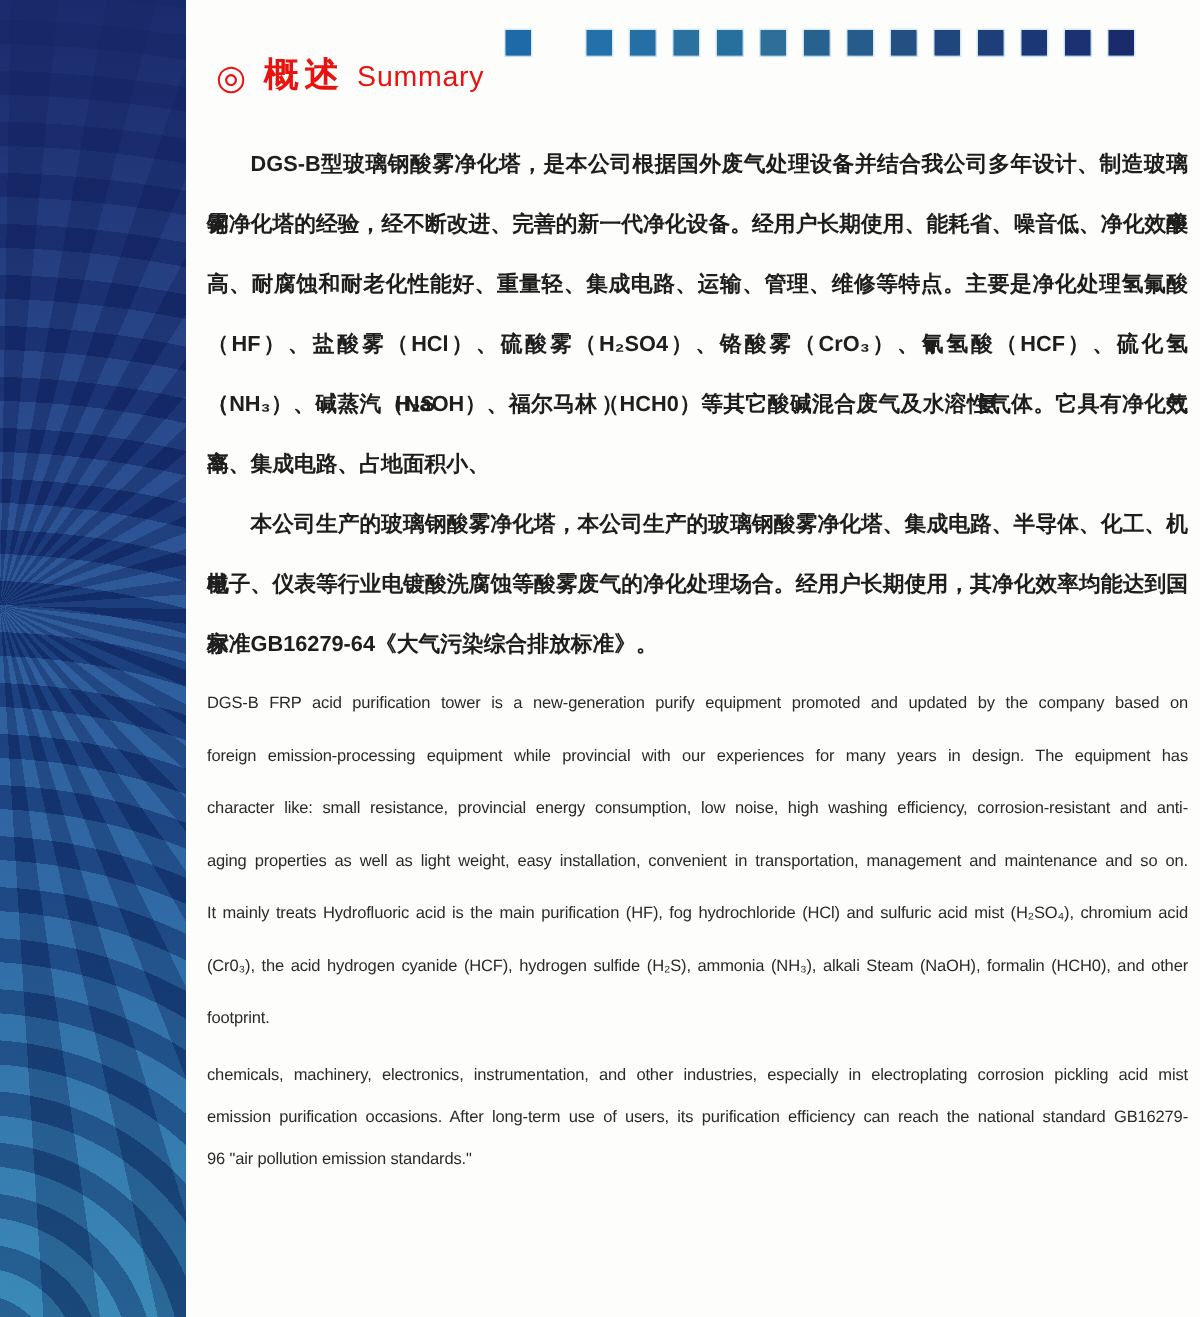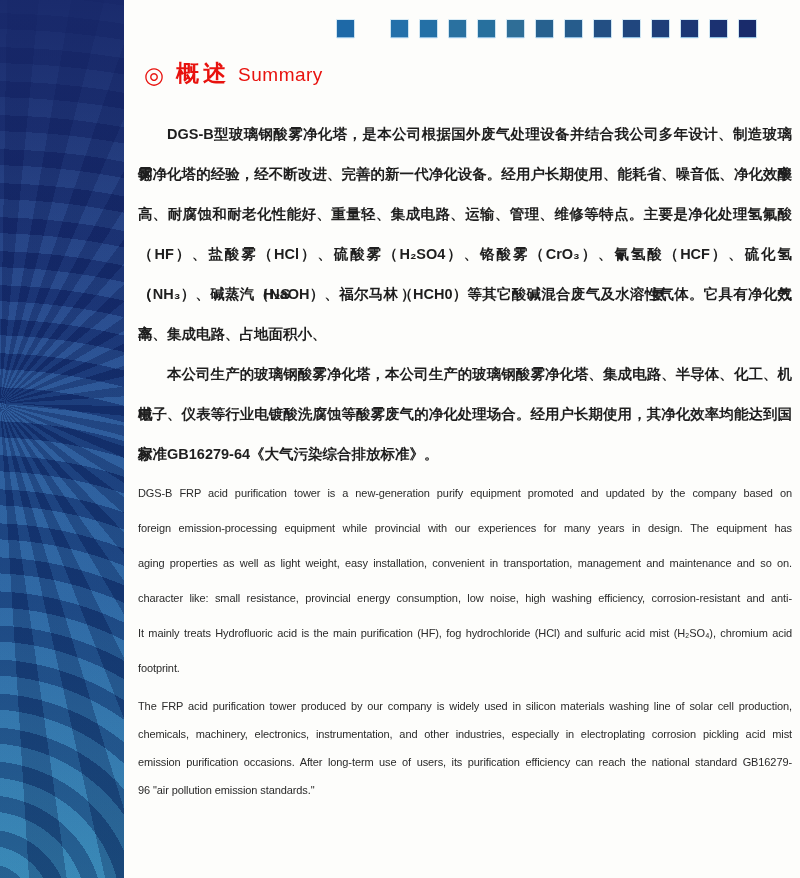--- a/index.html
+++ b/index.html
@@ -14,21 +14,21 @@
     position:absolute;left:0;top:0;width:124px;height:878px;
     background-image:
       linear-gradient(180deg, rgba(24,40,106,.9) 0%, rgba(24,40,106,.35) 22%, rgba(24,40,106,0) 46%),
       repeating-radial-gradient(circle at -12% 104%, rgba(12,28,82,.34) 0 16px, rgba(110,175,215,.12) 16px 34px),
       repeating-conic-gradient(from 235deg at 0% 46%, rgba(10,22,70,.30) 0deg 4.5deg, rgba(120,180,220,.10) 4.5deg 9deg),
       linear-gradient(182deg, var(--sidebar-top,#1a2a6f) 0%, #1b3a83 34%, #1e5697 68%, var(--sidebar-bottom,#2b7fae) 100%);
   }
   
   .content{
     position:relative;margin-left:124px;height:878px;
-    padding:58px 8px 0 14px;box-sizing:border-box;
+    padding:34px 8px 0 14px;box-sizing:border-box;
   }
   
   .squares{position:absolute;left:213px;top:20px;display:flex;}
   .sq{
     width:17px;height:17px;flex:0 0 auto;margin-right:12px;
     box-shadow:0 1px 1px rgba(130,185,225,.85), 0 0 0 1px rgba(150,200,235,.35);
   }
   .sq:first-child{margin-right:37px;}
   
   .header{
@@ -93,26 +93,26 @@
         <div class="line">本公司生产的玻璃钢酸雾净化塔，本公司生产的玻璃钢酸雾净化塔、集成电路、半导体、化工、机械、</div>
         <div class="line">电子、仪表等行业电镀酸洗腐蚀等酸雾废气的净化处理场合。经用户长期使用，其净化效率均能达到国家</div>
         <div class="line">标准GB16279-64《大气污染综合排放标准》。</div>
       </div>
   </section>
 
   <section class="en">
     <div class="para en-p1">
         <div class="line">DGS-B FRP acid purification tower is a new-generation purify equipment promoted and updated by the company based on</div>
         <div class="line">foreign emission-processing equipment while provincial with our experiences for many years in design. The equipment has</div>
+        <div class="line">character like: small resistance, provincial energy consumption, low noise, high washing efficiency, corrosion-resistant and anti-</div>
         <div class="line">aging properties as well as light weight, easy installation, convenient in transportation, management and maintenance and so on.</div>
-        <div class="line">character like: small resistance, provincial energy consumption, low noise, high washing efficiency, corrosion-resistant and anti-</div>
         <div class="line">It mainly treats Hydrofluoric acid is the main purification (HF), fog hydrochloride (HCl) and sulfuric acid mist (H₂SO₄), chromium acid</div>
+        <div class="line">(Cr0₃), the acid hydrogen cyanide (HCF), hydrogen sulfide (H₂S), ammonia (NH₃), alkali Steam (NaOH), formalin (HCH0), and other</div>
         <div class="line">footprint.</div>
       </div>
     <div class="para en-p2">
-        <div class="line">The FRP acid purification tower produced by our company is widely used in silicon materials washing line of solar cell production,</div>
         <div class="line">chemicals, machinery, electronics, instrumentation, and other industries, especially in electroplating corrosion pickling acid mist</div>
         <div class="line">emission purification occasions. After long-term use of users, its purification efficiency can reach the national standard GB16279-</div>
         <div class="line">96 "air pollution emission standards."</div>
       </div>
   </section>
 
 </main>
 
 </body></html>

